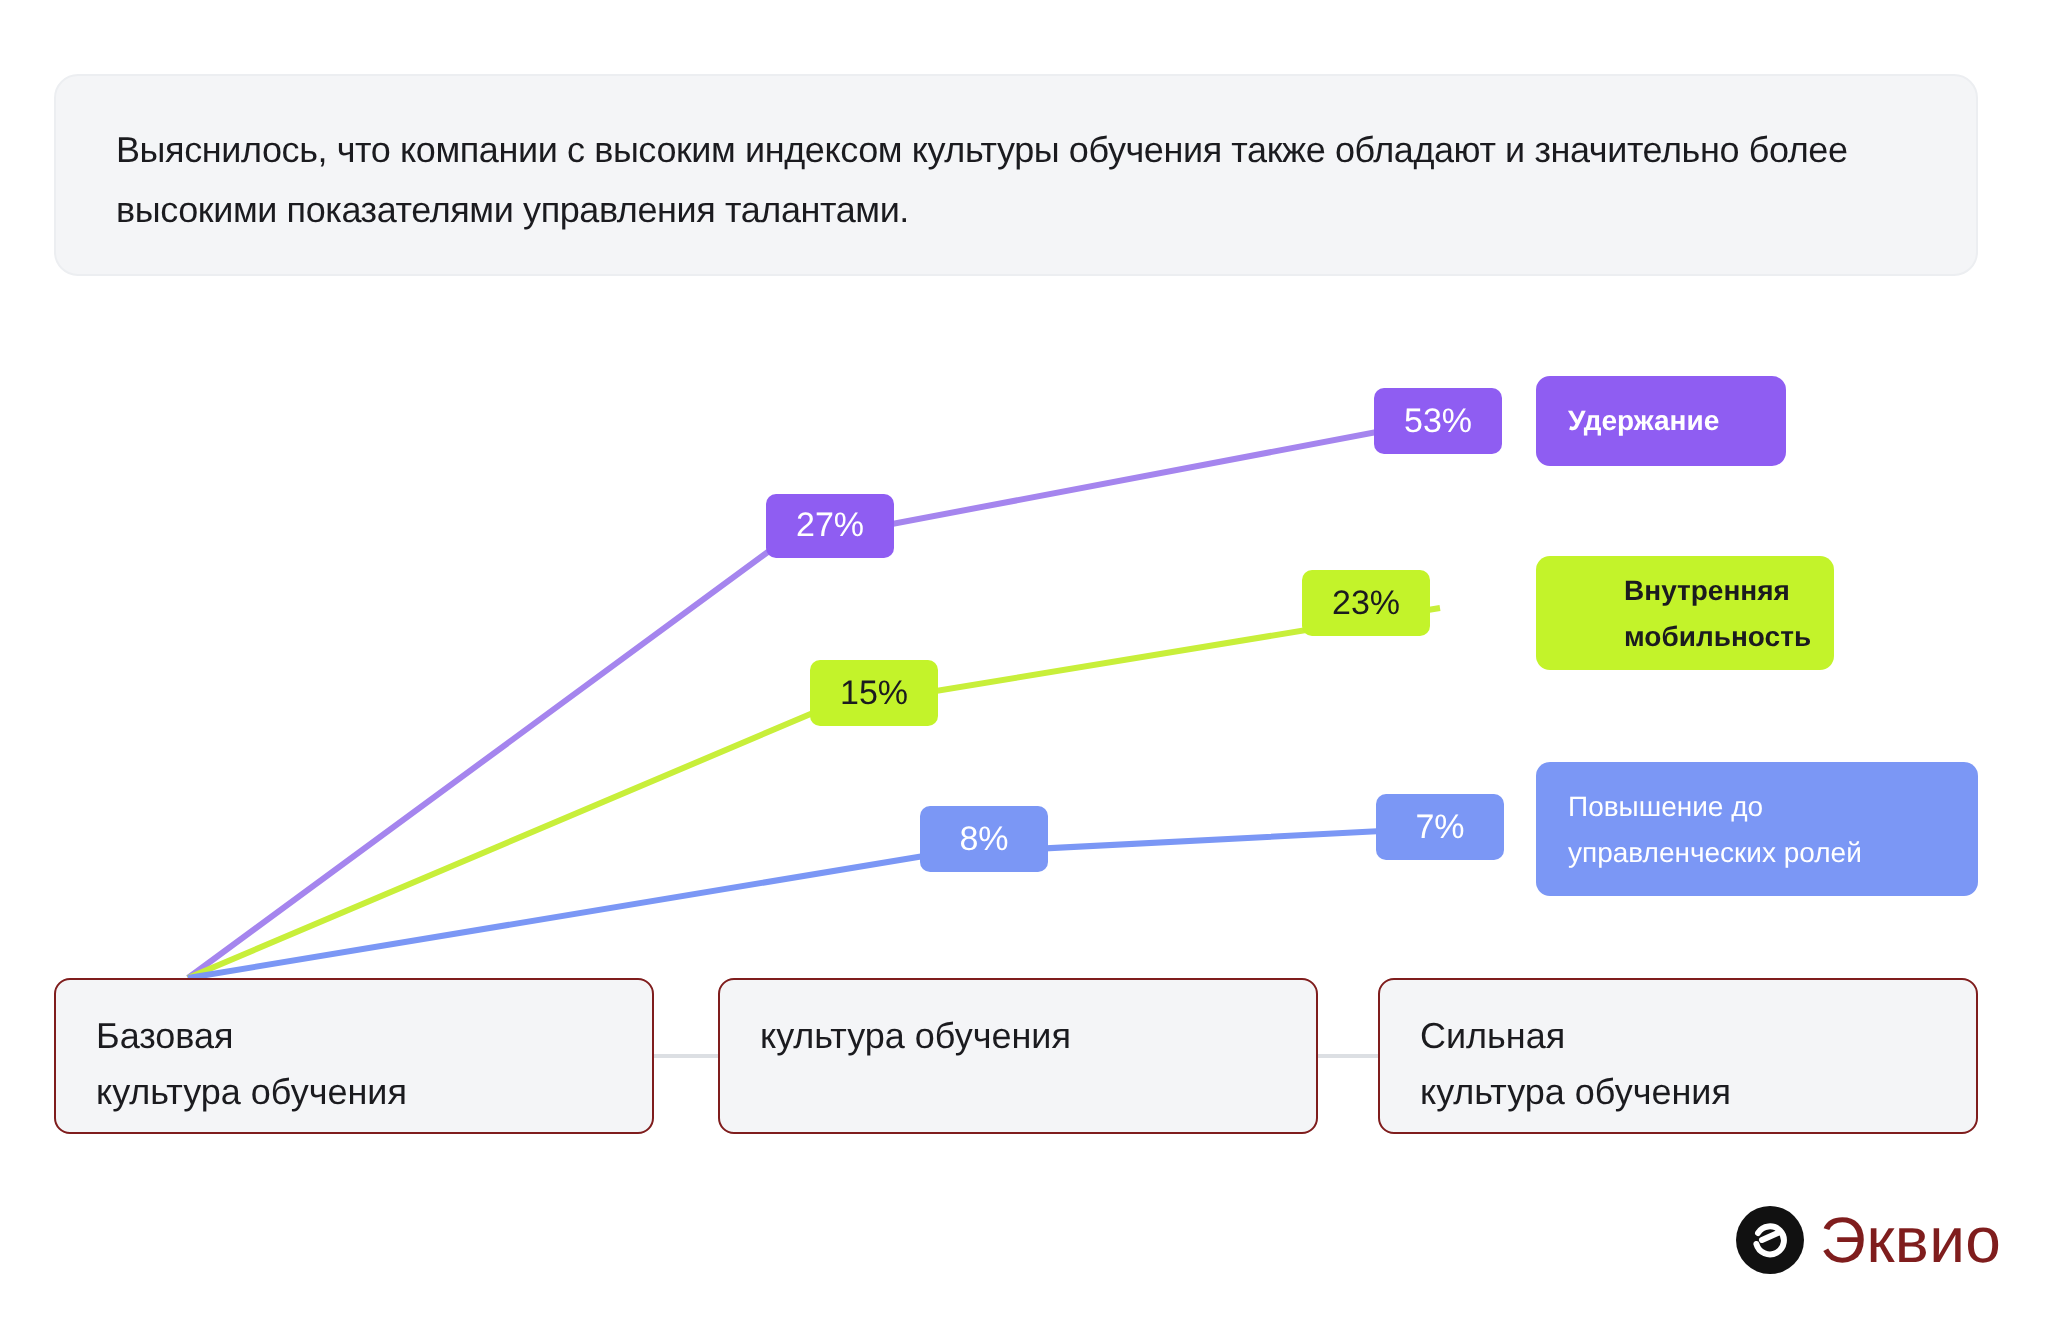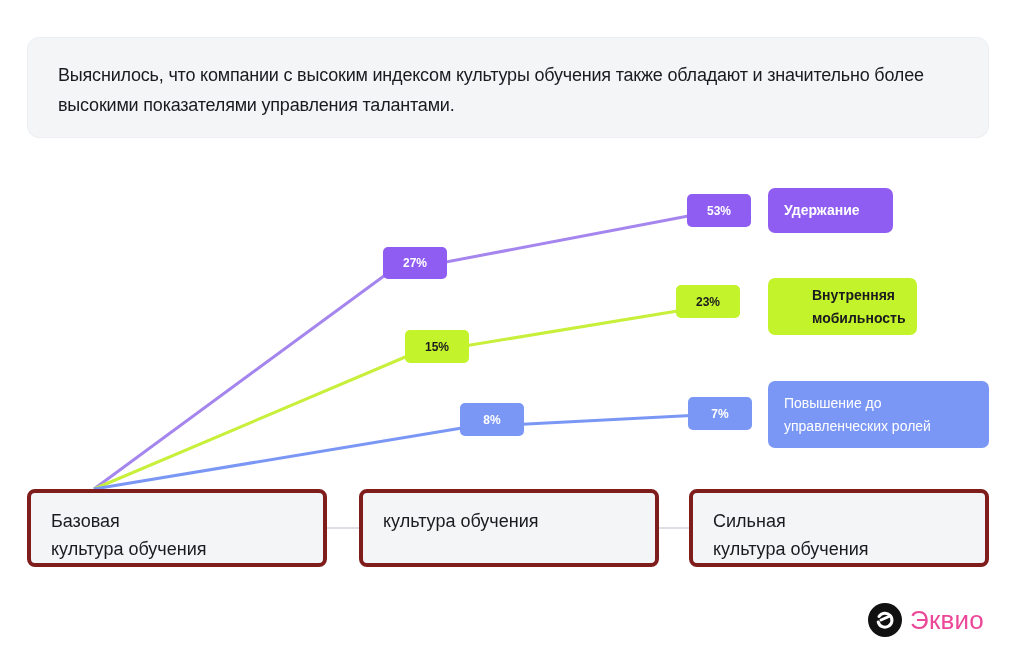--- a/index.html
+++ b/index.html
@@ -12,68 +12,68 @@
       position: absolute; left: 27px; top: 37px; width: 962px; height: 101px;
       background: #f4f5f7; border: 1px solid #eceef1; border-radius: 12px;
     }
     .header-text {
       position: absolute; left: 30px; top: 22px; width: 910px;
       font-size: 18px; line-height: 30px; color: #1b1b1f; letter-spacing: -0.2px;
     }
     svg.lines { position: absolute; left: 0; top: 0; width: 1024px; height: 659px; }
     .pill {
       position: absolute; border-radius: 5px;
-      font-size: 12px; font-weight: bold;
+      font-size: 17px; font-weight: normal;
       display: flex; align-items: center; justify-content: center;
     }
     .pill.purple { background: #8f5df2; color: #ffffff; }
     .pill.lime { background: #c3f32a; color: #1b1b1f; }
     .pill.blue { background: #7b97f5; color: #ffffff; }
     .legend {
       position: absolute; border-radius: 7px; font-size: 14px; font-weight: bold;
       line-height: 23px; padding: 0 16px; display: flex; align-items: center;
     }
     .legend.purple { background: #8f5df2; color: #ffffff; }
     .legend.lime { background: #c3f32a; color: #1b1b1f; }
     .legend.blue { background: #7b97f5; color: #ffffff; }
     .stage {
       position: absolute; top: 489px; width: 300px; height: 78px;
-      background: #f4f5f7; border: 4px solid #7f1d1d; border-radius: 8px;
+      background: #f4f5f7; border: 1px solid #7f1d1d; border-radius: 8px;
       padding: 14px 20px; font-size: 18px; line-height: 28px; color: #1b1b1f;
     }
     .connector {
       position: absolute; top: 527px; height: 1.5px; background: #dcdfe3;
     }
     .logo {
       position: absolute; left: 868px; top: 602px; height: 36px;
       display: flex; align-items: center; gap: 8px;
     }
     .logo-mark {
       width: 34px; height: 34px; border-radius: 50%; background: #111111;
       display: flex; align-items: center; justify-content: center;
     }
-    .logo-text { font-size: 26px; color: #ec4899; letter-spacing: 0.2px; }
+    .logo-text { font-size: 32px; color: #7f1d1d; letter-spacing: 0.2px; }
   </style>
 </head>
 <body>
 
 <div class="header-card">
   <div class="header-text">Выяснилось, что компании с высоким индексом культуры обучения также обладают и значительно более высокими показателями управления талантами.</div>
 </div>
 
 <svg class="lines" viewBox="0 0 1024 659">
   <polyline points="94,489 388,273 720,210" fill="none" stroke="#a585ee" stroke-width="3" stroke-linejoin="round"></polyline>
   <polyline points="94,489 410,355 720,304" fill="none" stroke="#c8ef3a" stroke-width="3" stroke-linejoin="round"></polyline>
   <polyline points="94,489 468,427 720,414" fill="none" stroke="#7b97f5" stroke-width="3" stroke-linejoin="round"></polyline>
 </svg>
 
 <div class="pill purple" style="left:383px;top:247px;width:64px;height:32px;">27%</div>
 <div class="pill purple" style="left:687px;top:194px;width:64px;height:33px;">53%</div>
 <div class="pill lime" style="left:405px;top:330px;width:64px;height:33px;">15%</div>
-<div class="pill lime" style="left:676px;top:285px;width:64px;height:33px;">23%</div>
+<div class="pill lime" style="left:651px;top:285px;width:64px;height:33px;">23%</div>
 <div class="pill blue" style="left:460px;top:403px;width:64px;height:33px;">8%</div>
 <div class="pill blue" style="left:688px;top:397px;width:64px;height:33px;">7%</div>
 
 <div class="legend purple" style="left:768px;top:188px;width:125px;height:45px;">
   <span>Удержание</span>
 </div>
 <div class="legend lime" style="left:768px;top:278px;width:149px;height:57px;padding-left:44px;">
   <div>
     <div>Внутренняя</div>
     <div>мобильность</div>

